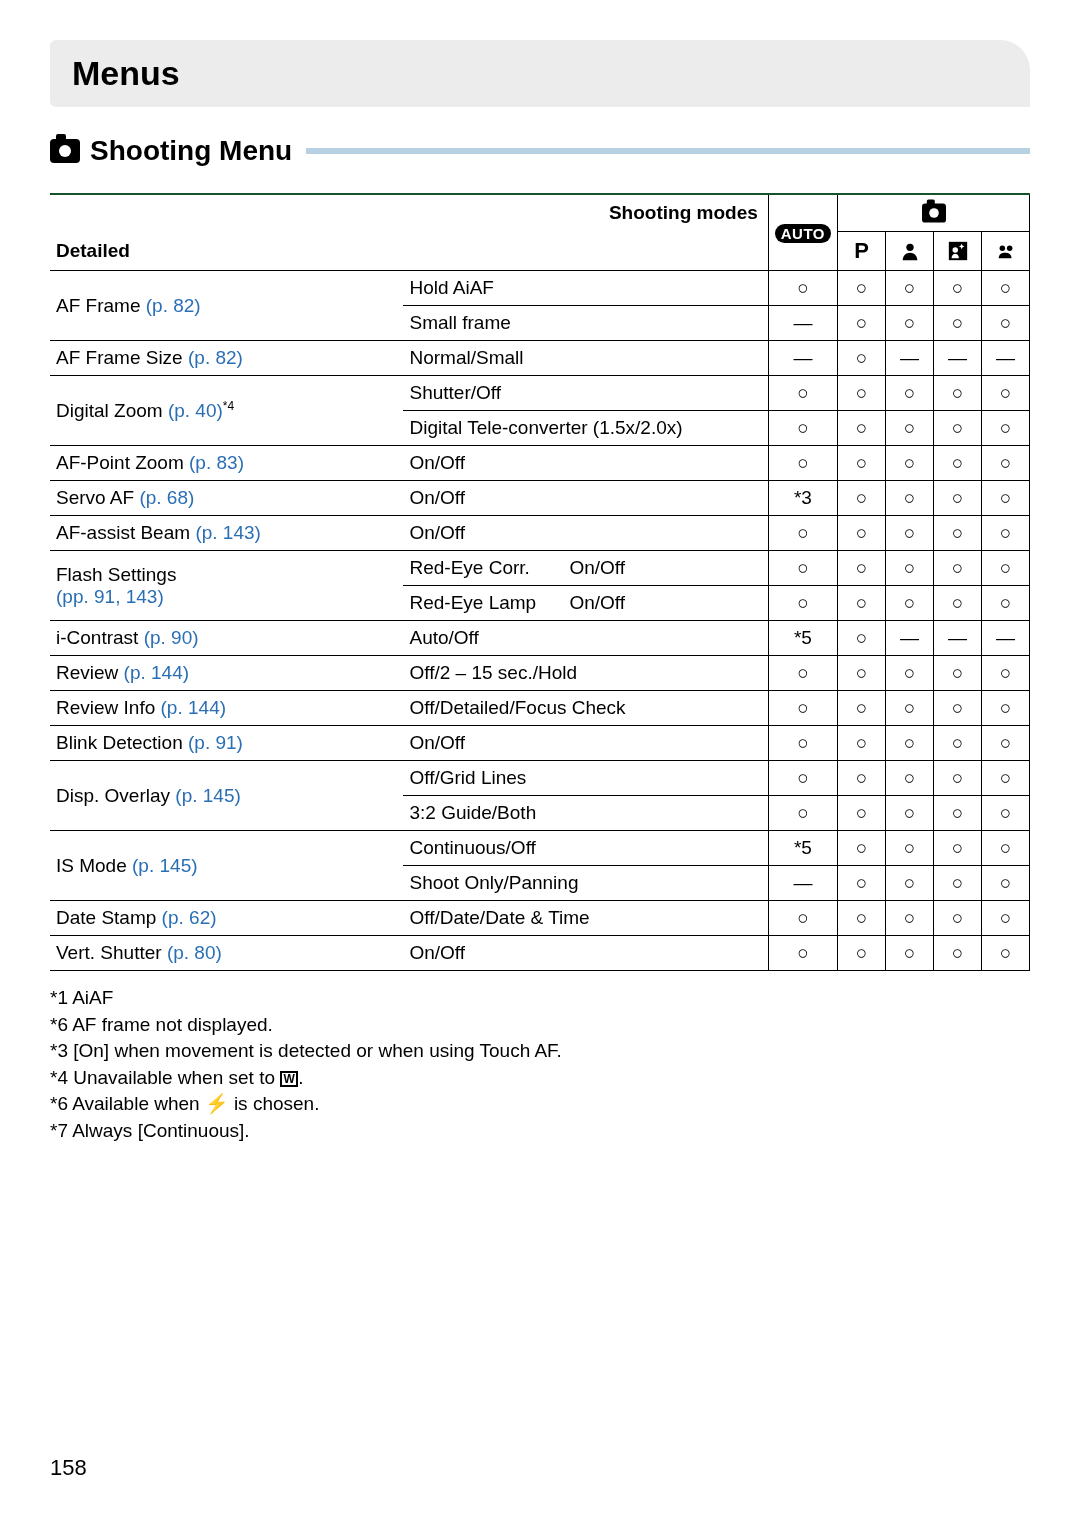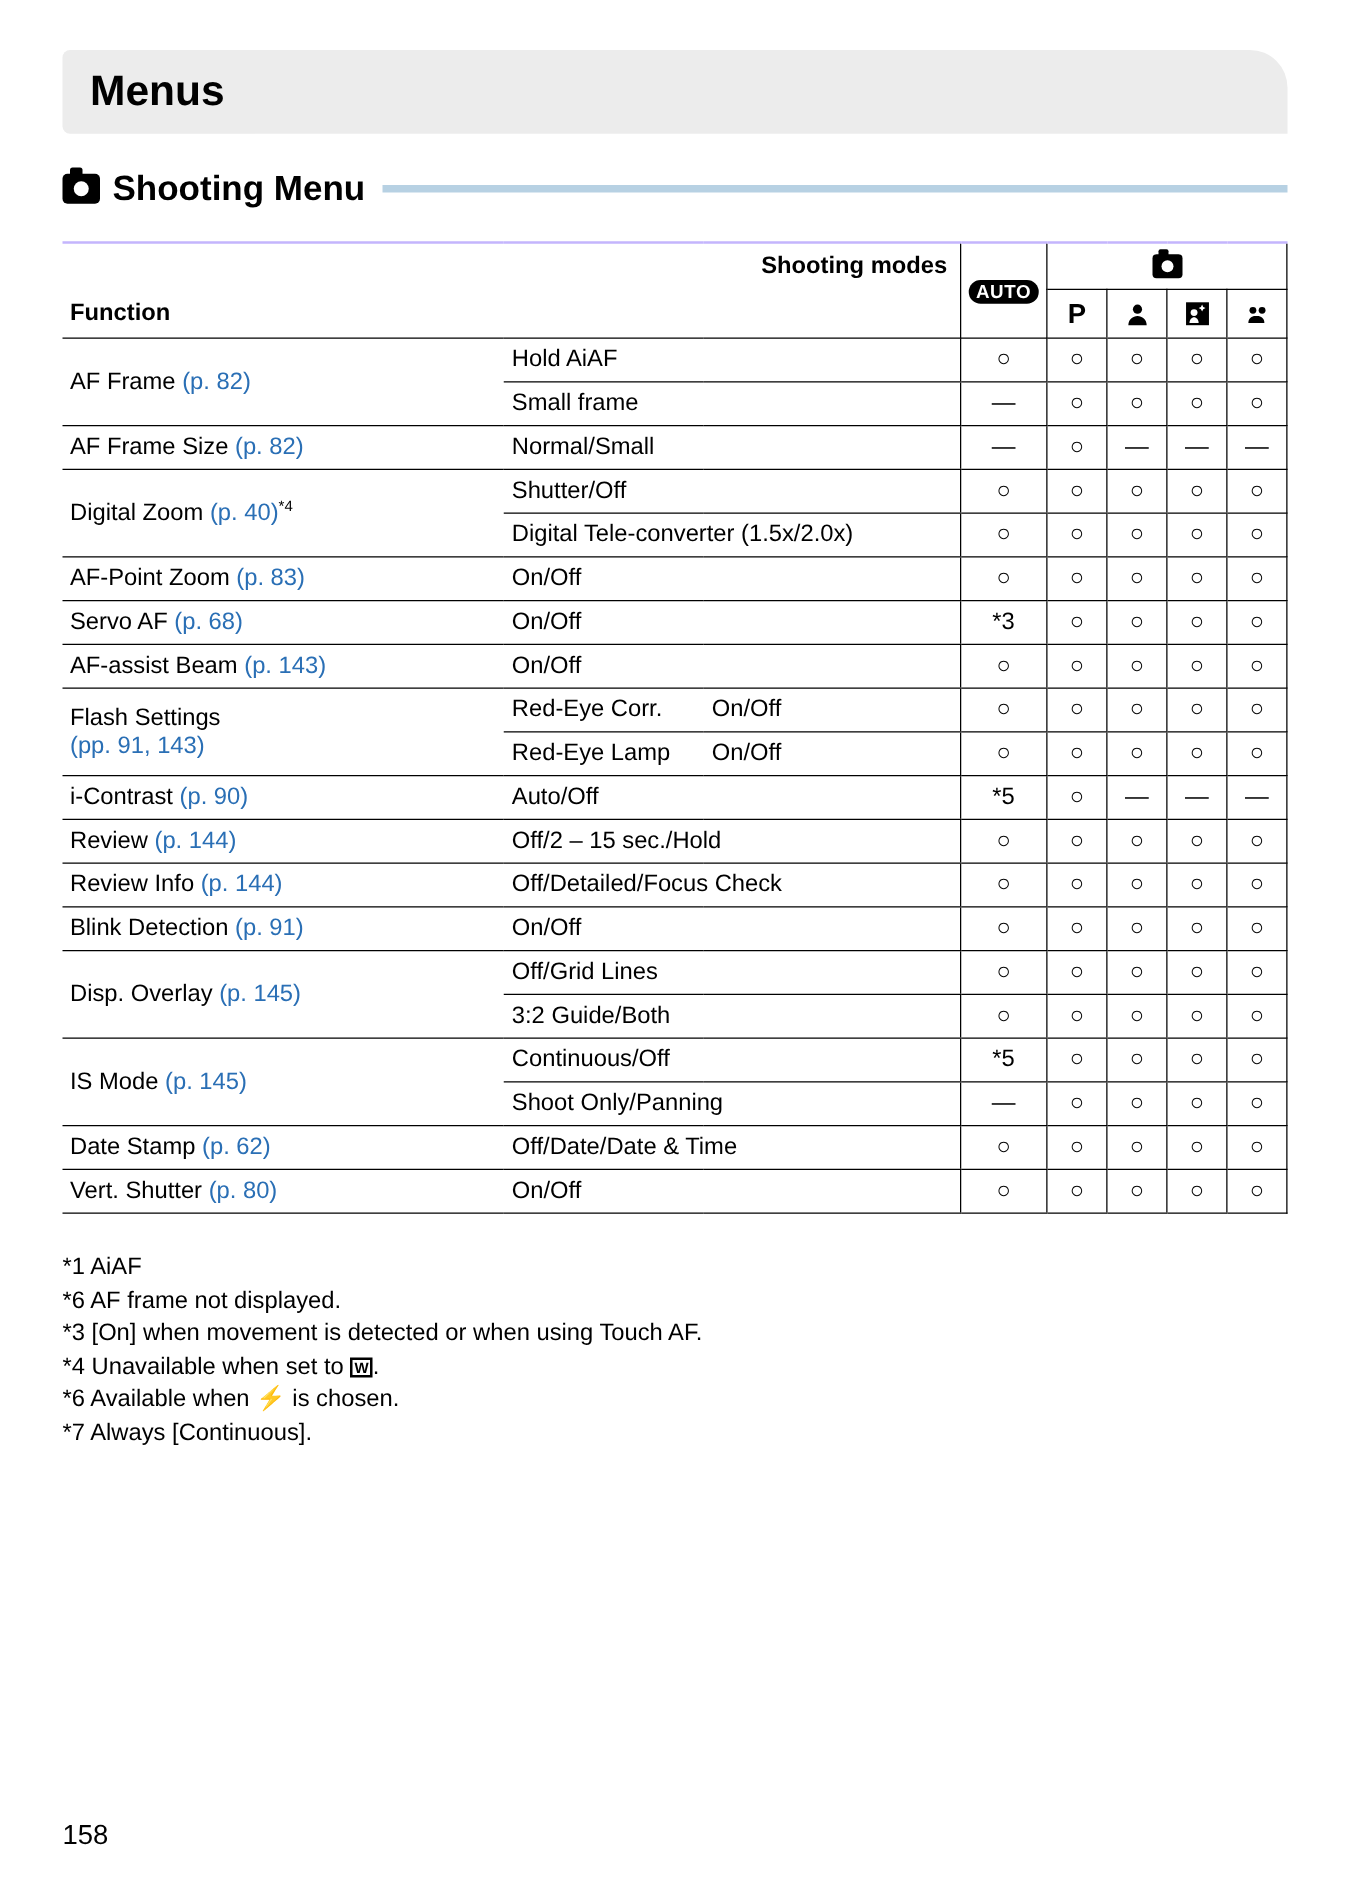--- a/index.html
+++ b/index.html
@@ -76,28 +76,28 @@
     border-collapse: collapse;
     width: 100%;
     font-size: 19px;
   }
   table.shoot td, table.shoot th {
     border-bottom: 1px solid #000;
     padding: 6px 6px;
     vertical-align: middle;
     text-align: left;
   }
-  table.shoot .top-rule td { border-top: 2px solid #c4b5fd; }
+  table.shoot .top-rule td { border-top: 2px solid #14532d; }
   table.shoot td.mode { width: 48px; text-align: center; }
   table.shoot td.mode-head { width: 48px; text-align: center; font-weight: bold; }
   .tbl-head-left { font-weight: bold; }
   .shooting-modes-label { font-weight: bold; text-align: right; }
   .page-ref { color: #2a6fb5; }
   .footnotes {
-    margin-top: 30px;
+    margin-top: 14px;
     font-size: 19px;
     line-height: 1.4;
   }
   .pagenum {
     position: absolute;
     bottom: 40px;
     left: 50px;
     font-size: 22px;
   }
   .auto-pill {
@@ -143,21 +143,21 @@
   </div>
 
   <table class="shoot">
     <tbody id="tbody">
         <tr class="top-rule">
           <td colspan="3" style="text-align:right;padding-right:10px;border-bottom:none;"><span class="shooting-modes-label">Shooting modes</span></td>
           <td class="mode-head" rowspan="2" style="border-left:1px solid #000;border-right:1px solid #000;"><span class="auto-pill">AUTO</span></td>
           <td class="mode-head" colspan="4" style="border-right:1px solid #000;"><span class="camera-glyph" style="transform:scale(0.8);"></span></td>
         </tr>
         <tr>
-          <td colspan="3"><span class="tbl-head-left">Function</span></td>
+          <td colspan="3"><span class="tbl-head-left">Detailed</span></td>
           <td class="mode-head" style="border-top:1px solid #000;border-left:1px solid #000;"><span style="font-weight:bold;font-size:22px">P</span></td>
           <td class="mode-head" style="border-top:1px solid #000;border-left:1px solid #000;"><svg class="icon-svg" viewBox="0 0 24 24">
               <circle cx="12" cy="8" r="4" fill="#000"></circle>
               <path d="M4 22c0-5 4-8 8-8s8 3 8 8" fill="#000"></path>
             </svg></td>
           <td class="mode-head" style="border-top:1px solid #000;border-left:1px solid #000;"><svg class="icon-svg" viewBox="0 0 24 24">
               <rect x="2" y="2" width="20" height="20" fill="#000"></rect>
               <circle cx="9" cy="11" r="3" fill="#fff"></circle>
               <path d="M5 20c0-3 2-5 4-5s4 2 4 5" fill="#fff"></path>
               <path d="M16 4l1 2 2 1-2 1-1 2-1-2-2-1 2-1z" fill="#fff"></path>

